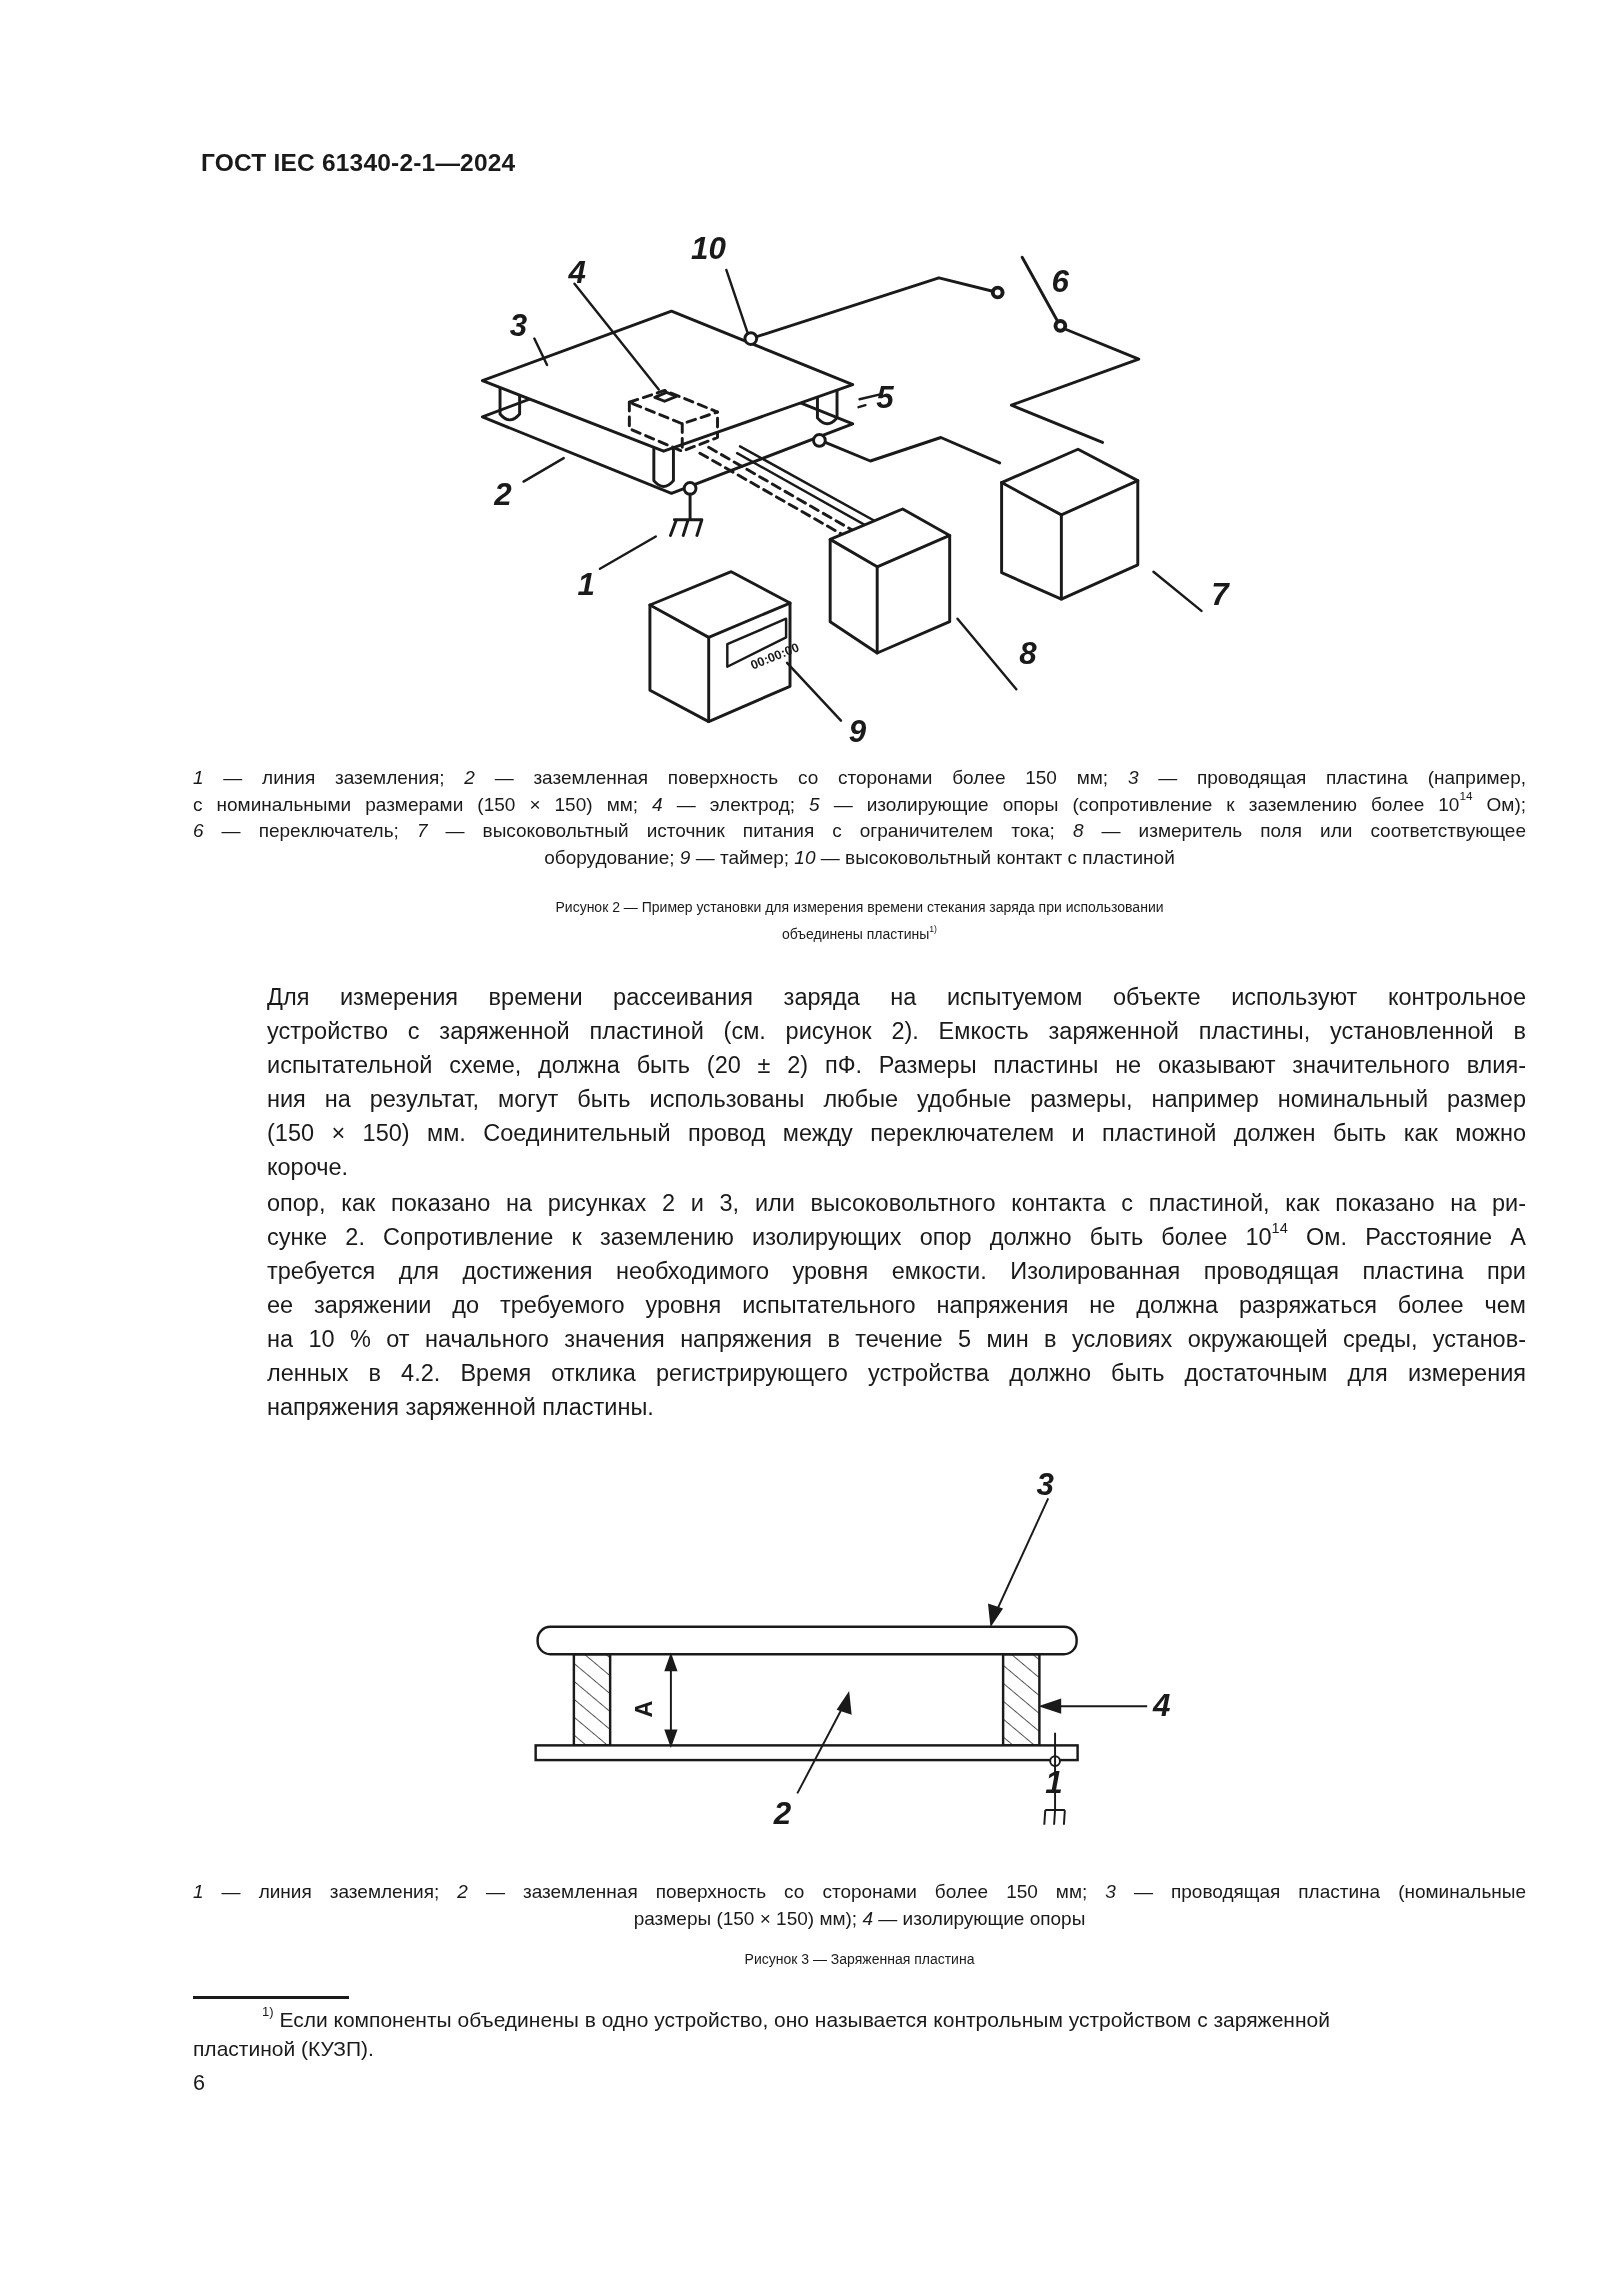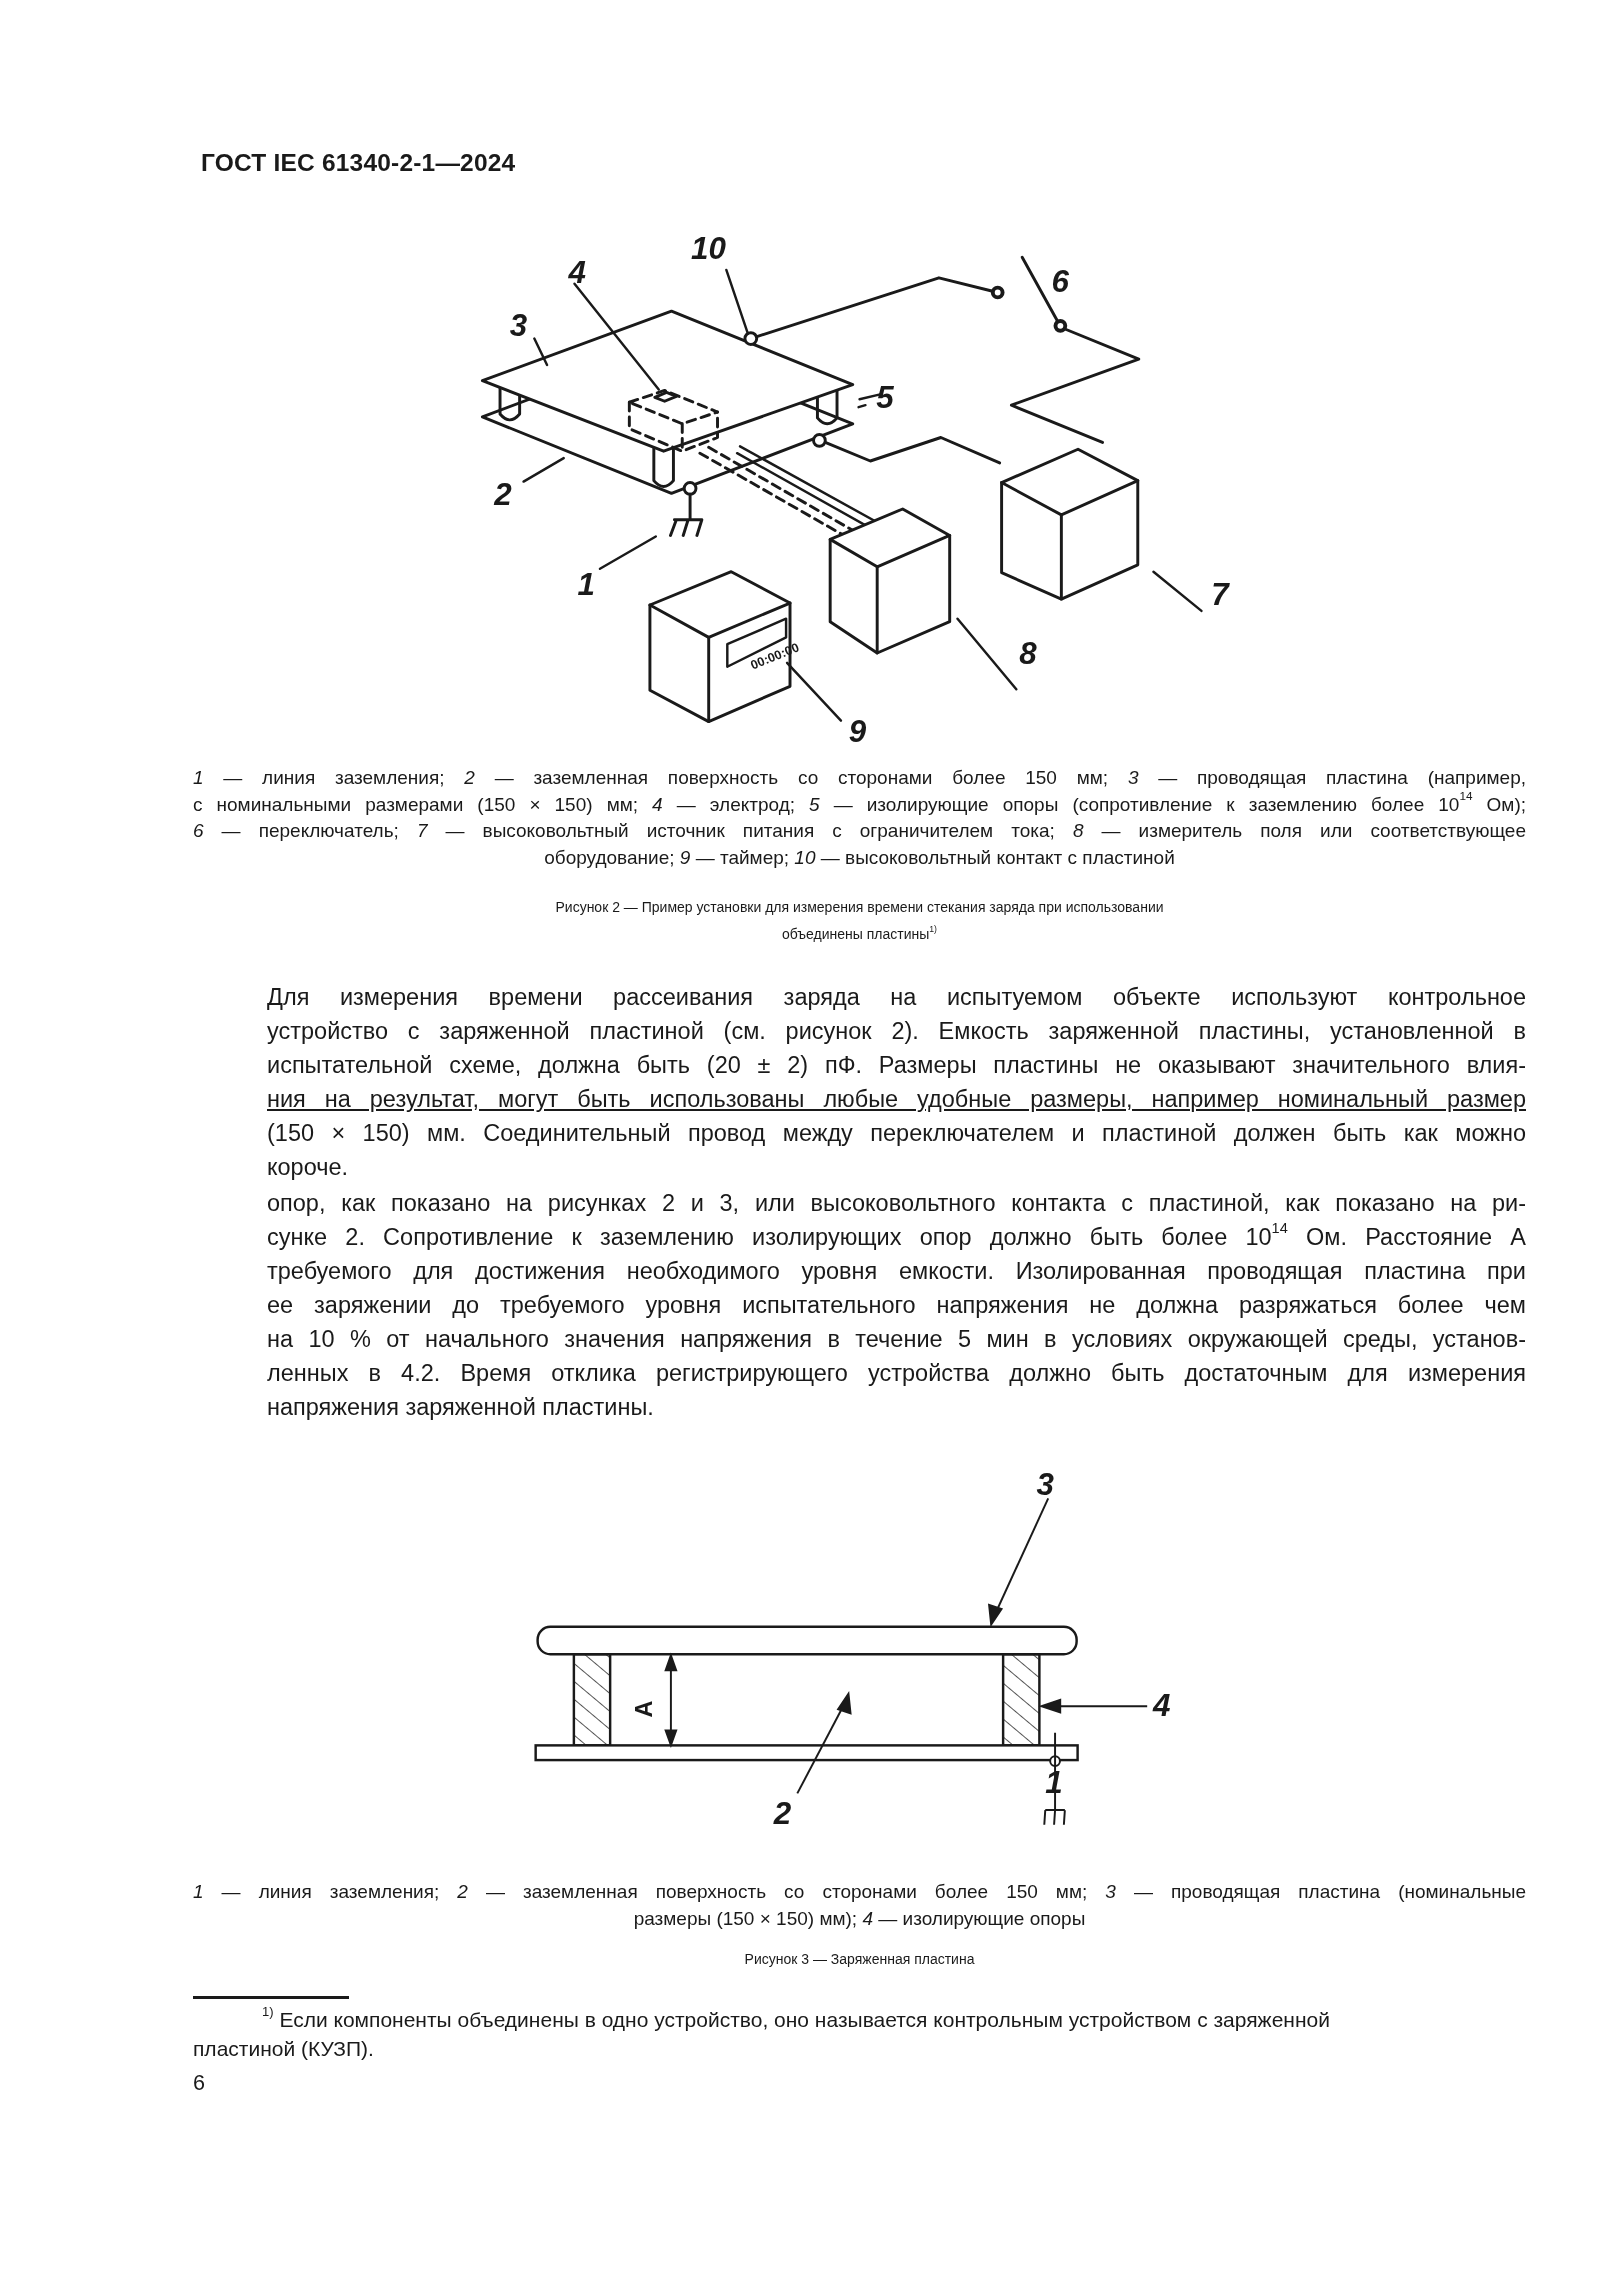--- a/index.html
+++ b/index.html
@@ -118,30 +118,30 @@
 <div class="caption" style="top:894px;">
   <div>Рисунок 2 — Пример установки для измерения времени стекания заряда при использовании</div>
   <div><span>объединены  пластины</span><sup>1)</sup></div>
 </div>
 
 <div class="body-text" style="top:980px;">
   <p id="p1">
       <span class="line" style="text-align: justify; text-align-last: justify;">Для измерения времени рассеивания заряда на испытуемом объекте используют контрольное</span>
       <span class="line" style="text-align: justify; text-align-last: justify;">устройство с заряженной пластиной (см. рисунок 2). Емкость заряженной пластины, установленной в</span>
       <span class="line" style="text-align: justify; text-align-last: justify;">испытательной схеме, должна быть (20 ± 2) пФ. Размеры пластины не оказывают значительного влия-</span>
-      <span class="line" style="text-align: justify; text-align-last: justify; text-decoration: underline;">ния на результат, могут быть использованы любые удобные размеры, например номинальный размер</span>
+      <span class="line" style="text-align: justify; text-align-last: justify;">ния на результат, могут быть использованы любые удобные размеры, например номинальный размер</span>
       <span class="line" style="text-align: justify; text-align-last: justify;">(150 × 150) мм. Соединительный провод между переключателем и пластиной должен быть как можно</span>
       <span class="line" style="text-align: justify; text-align-last: left;">короче.</span>
     </p>
 </div>
 <div class="body-text" style="top:1186px;">
   <p id="p2">
       <span class="line" style="text-align: justify; text-align-last: justify;">опор, как показано на рисунках 2 и 3, или высоковольтного контакта с пластиной, как показано на ри-</span>
       <span class="line" style="text-align-last: justify;"><span>сунке 2. Сопротивление к заземлению изолирующих опор должно быть более 10</span><sup>14</sup><span> Ом. Расстояние А</span></span>
-      <span class="line" style="text-align: justify; text-align-last: justify;">требуемого для достижения необходимого уровня емкости. Изолированная проводящая пластина при</span>
+      <span class="line" style="text-align: justify; text-align-last: justify;">требуется для достижения необходимого уровня емкости. Изолированная проводящая пластина при</span>
       <span class="line" style="text-align: justify; text-align-last: justify;">ее заряжении до требуемого уровня испытательного напряжения не должна разряжаться более чем</span>
       <span class="line" style="text-align: justify; text-align-last: justify;">на 10 % от начального значения напряжения в течение 5 мин в условиях окружающей среды, установ-</span>
       <span class="line" style="text-align: justify; text-align-last: justify;">ленных в 4.2. Время отклика регистрирующего устройства должно быть достаточным для измерения</span>
       <span class="line" style="text-align: justify; text-align-last: left;">напряжения заряженной пластины.</span>
     </p>
 </div>
 
 <svg class="fig3" viewBox="530 1500 700 400" width="686" height="392" xmlns="http://www.w3.org/2000/svg">
   <defs>
     <pattern id="hatch" patternUnits="userSpaceOnUse" width="14" height="14" patternTransform="rotate(-50)">

